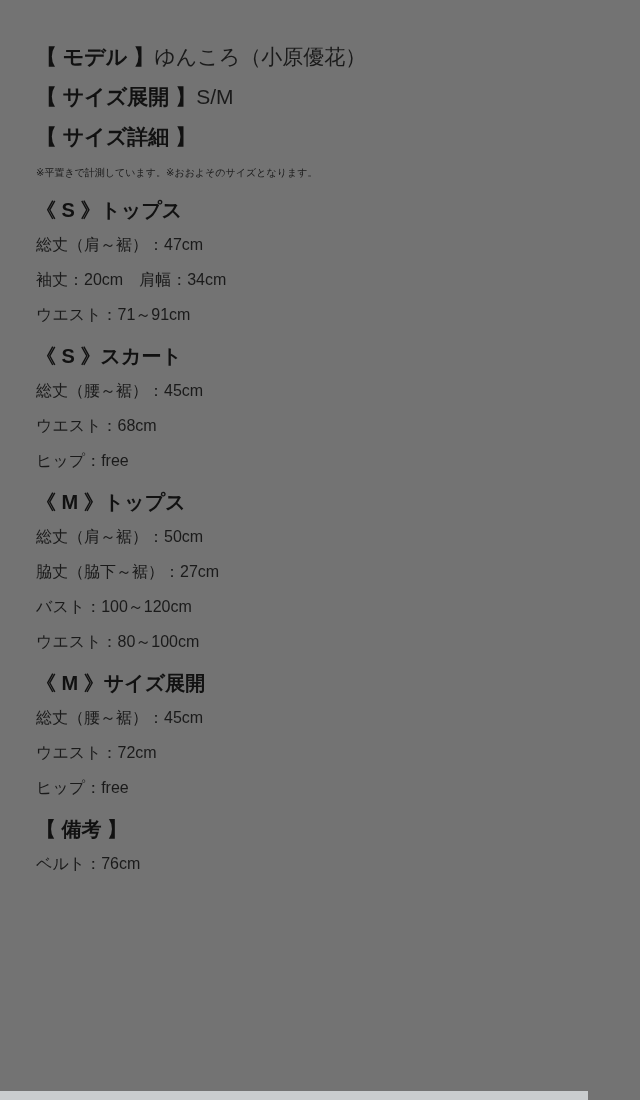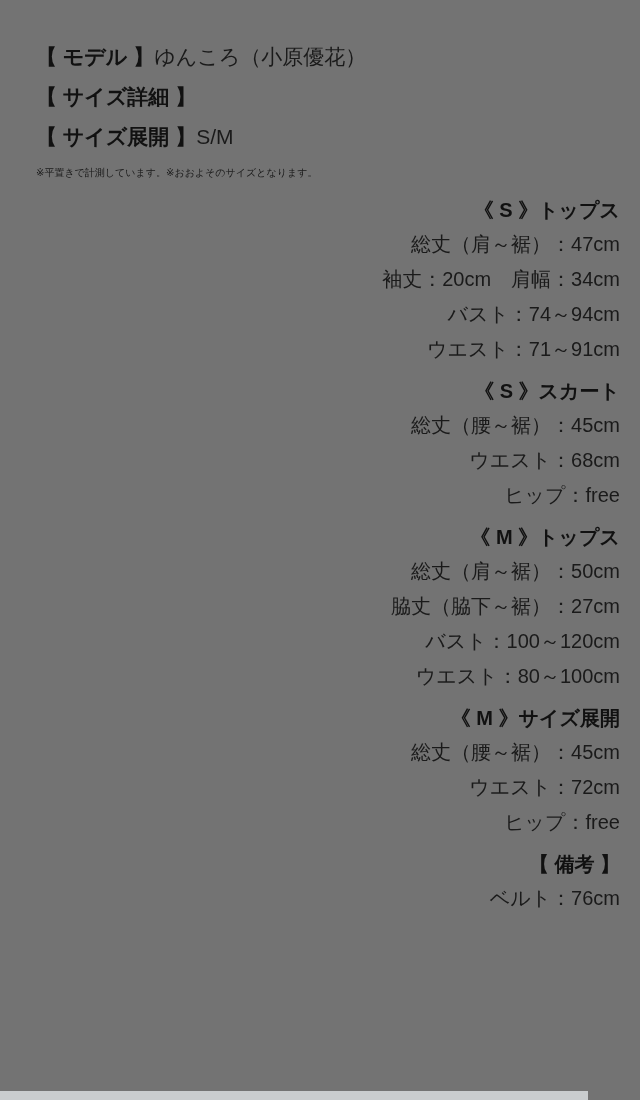--- a/index.html
+++ b/index.html
@@ -35,31 +35,31 @@
   .note {
     margin-top: 6px;
     font-size: 10px;
     line-height: 20px;
     color: #1a1a1a;
     white-space: nowrap;
   }
   .sections {
     margin-top: 10px;
   }
-  .section { margin: 0; text-align: right; }
+  .section { margin: 0; }
   .section-title {
     margin-top: 7px;
     font-size: 20px;
     font-weight: bold;
     line-height: 34px;
     color: #111111;
     white-space: nowrap;
   }
   .m-line {
-    font-size: 20px;
+    font-size: 16px;
     line-height: 35px;
     font-weight: normal;
     white-space: nowrap;
   }
   .h-scrollbar {
     position: absolute;
     left: 0;
     bottom: 0;
     height: 9px;
     width: 588px;
@@ -68,35 +68,34 @@
 </head>
 <body>
 
 <div class="page" style="color: rgb(26, 26, 26); background: #737373;">
   <div class="content">
 
     <div class="hdr-line">
       <span class="hdr-label">【 モデル 】</span><span class="hdr-value">ゆんころ（小原優花）</span>
     </div>
     <div class="hdr-line">
-      <span class="hdr-label">【 サイズ詳細 】</span><span class="hdr-value"></span>
+      <span class="hdr-label">【 サイズ展開 】</span><span class="hdr-value">S/M</span>
     </div>
     <div class="hdr-line">
-      <span class="hdr-label">【 サイズ展開 】</span><span class="hdr-value">S/M</span>
+      <span class="hdr-label">【 サイズ詳細 】</span><span class="hdr-value"></span>
     </div>
 
     <div class="note">※平置きで計測しています。※おおよそのサイズとなります。</div>
 
     <div class="sections">
 
       <div class="section">
         <div class="section-title">《 S 》トップス</div>
         <div class="m-line">総丈（肩～裾）：47cm</div>
         <div class="m-line">袖丈：20cm　肩幅：34cm</div>
-        <div class="m-line">バスト：74～94cm</div>
         <div class="m-line">ウエスト：71～91cm</div>
       </div>
 
       <div class="section">
         <div class="section-title">《 S 》スカート</div>
         <div class="m-line">総丈（腰～裾）：45cm</div>
         <div class="m-line">ウエスト：68cm</div>
         <div class="m-line">ヒップ：free</div>
       </div>
 

